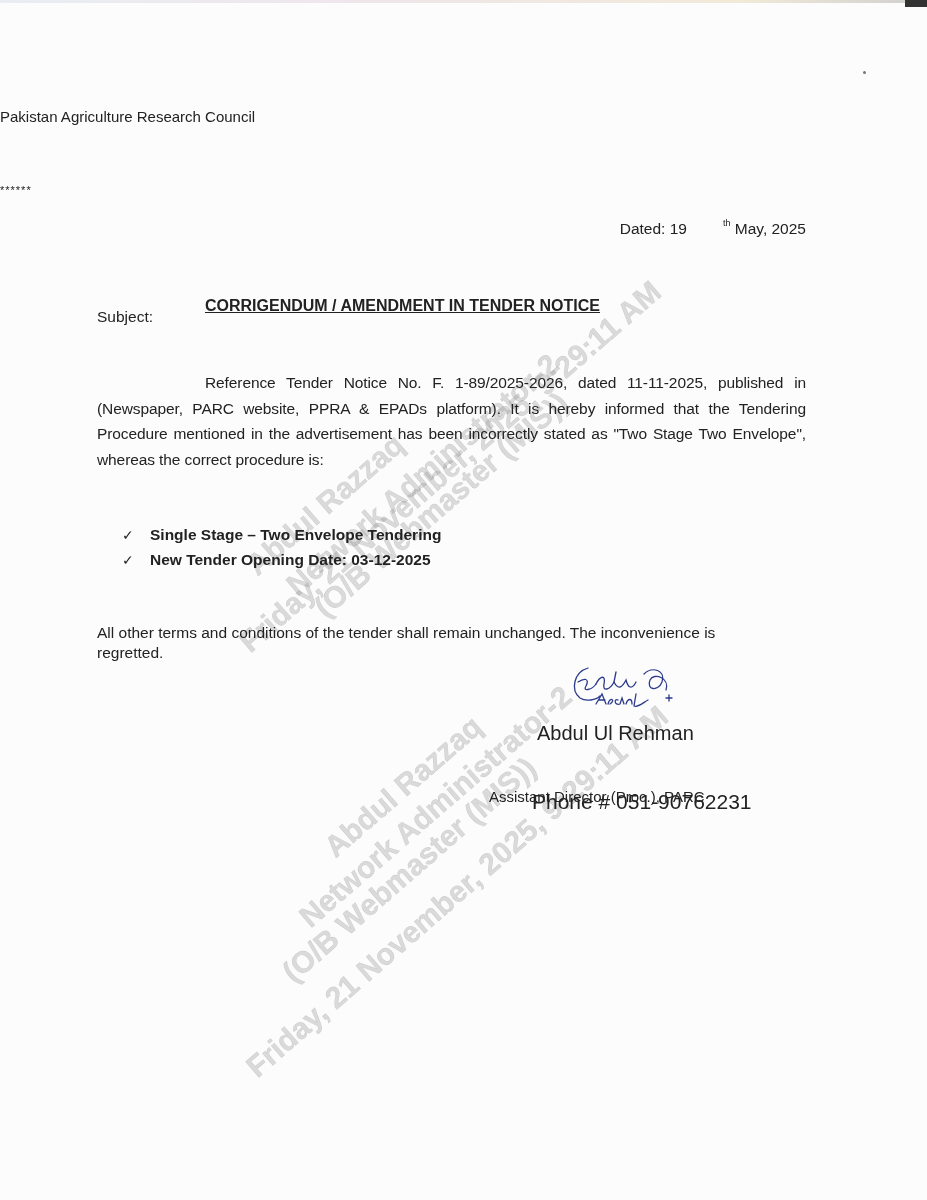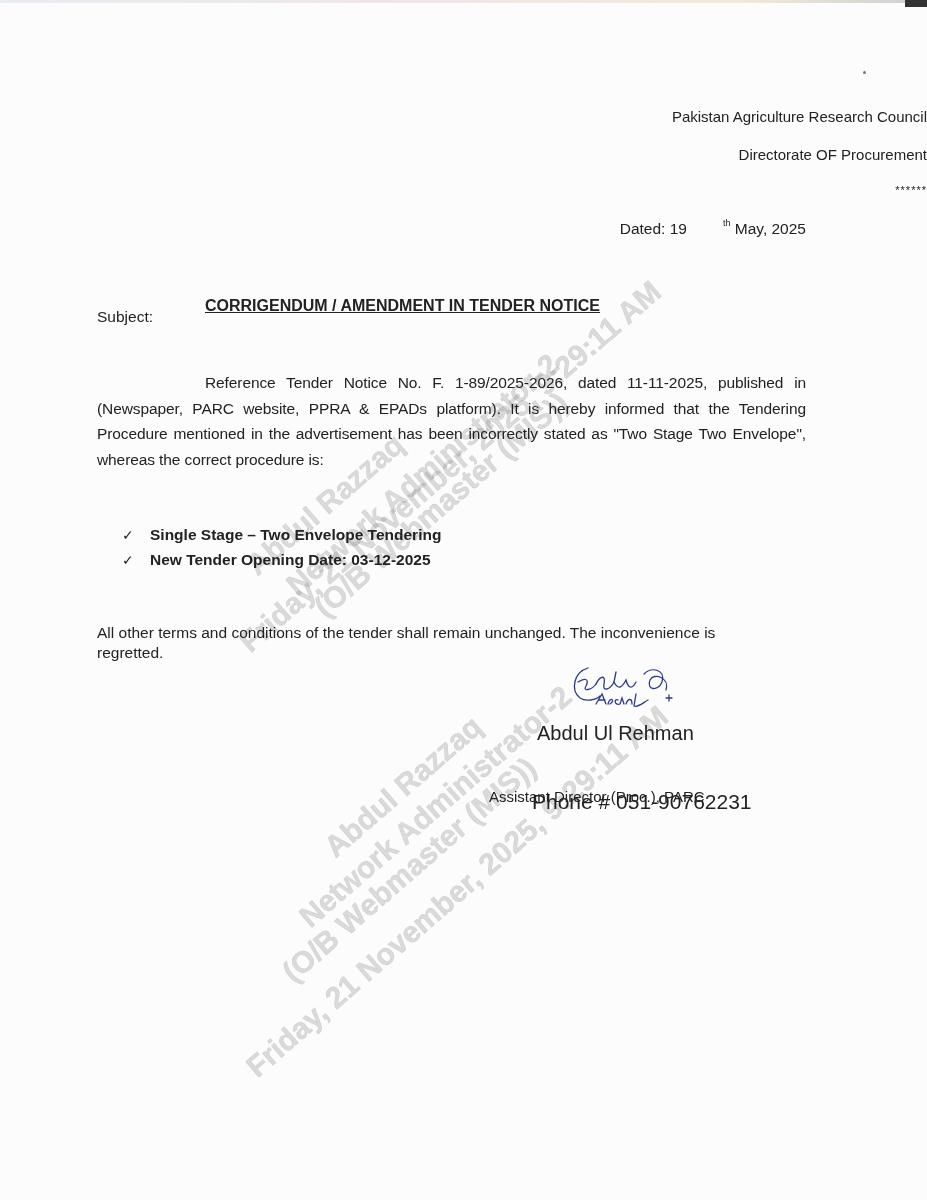--- a/index.html
+++ b/index.html
@@ -8,21 +8,21 @@
     background: #fbfbfb;
     font-family: "Liberation Sans", sans-serif;
     color: #222;
   }
   .page { position: absolute; left: 0; top: 0; width: 927px; height: 1200px; background: #fcfcfc; }
   .top-strip { position: absolute; left: 0; top: 0; width: 927px; height: 3px;
     background: linear-gradient(90deg, #e9eef3 0%, #efe6ea 40%, #f1ead8 80%, #cfcfcf 100%); }
   .top-strip-dark { position: absolute; right: 0; top: 0; width: 22px; height: 7px; background: #333; }
   .speck { position: absolute; width: 3px; height: 3px; border-radius: 50%; background: #777; }
 
-  .hdr { position: absolute; left: 0; width: 927px; text-align: right; font-size: 15px; color: #222; }
+  .hdr { position: absolute; left: 0; width: 927px; text-align: left; font-size: 15px; color: #222; }
   .org { top: 108px; }
   .dir { top: 146px; }
   .stars { top: 184px; font-size: 11px; letter-spacing: 1px; }
 
   .dated { position: absolute; right: 121px; top: 220px; font-size: 15.5px; }
   .dated sup { font-size: 9px; vertical-align: top; position: relative; top: -2px; margin-left: 36px; }
 
   .subject-label { position: absolute; left: 97px; top: 308px; font-size: 15.5px; }
   .subject-text { position: absolute; left: 205px; top: 297px; font-size: 16px; font-weight: bold; text-decoration: underline; }
 
@@ -59,21 +59,20 @@
     <div class="wm" style="left:255px;top:625px;">Friday, 21 November, 2025, 9:29:11 AM</div>
   </div>
   <div>
     <div class="wm" style="left:340px;top:830px;">Abdul  Razzaq</div>
     <div class="wm" style="left:315px;top:900px;">Network Administrator-2</div>
     <div class="wm" style="left:298px;top:955px;">(O/B Webmaster (MIS))</div>
     <div class="wm" style="left:262px;top:1050px;">Friday, 21 November, 2025, 9:29:11 AM</div>
   </div>
 
   <div class="hdr org">Pakistan Agriculture Research Council</div>
-  <div class="hdr dir">Directorate OF Procurement</div>
   <div class="hdr stars">******</div>
 
   <div class="dated"><span>Dated: 19</span><sup>th</sup><span> May, 2025</span></div>
 
   <div class="subject-label">Subject:</div>
   <div class="subject-text">CORRIGENDUM / AMENDMENT IN TENDER NOTICE</div>
 
   <div class="para">Reference Tender Notice No. F. 1-89/2025-2026, dated 11-11-2025, published in (Newspaper, PARC website, PPRA &amp; EPADs platform). It is hereby informed that the Tendering Procedure mentioned in the advertisement has been incorrectly stated as "Two Stage Two Envelope", whereas the correct procedure is:</div>
 
   <ul class="bullets">

